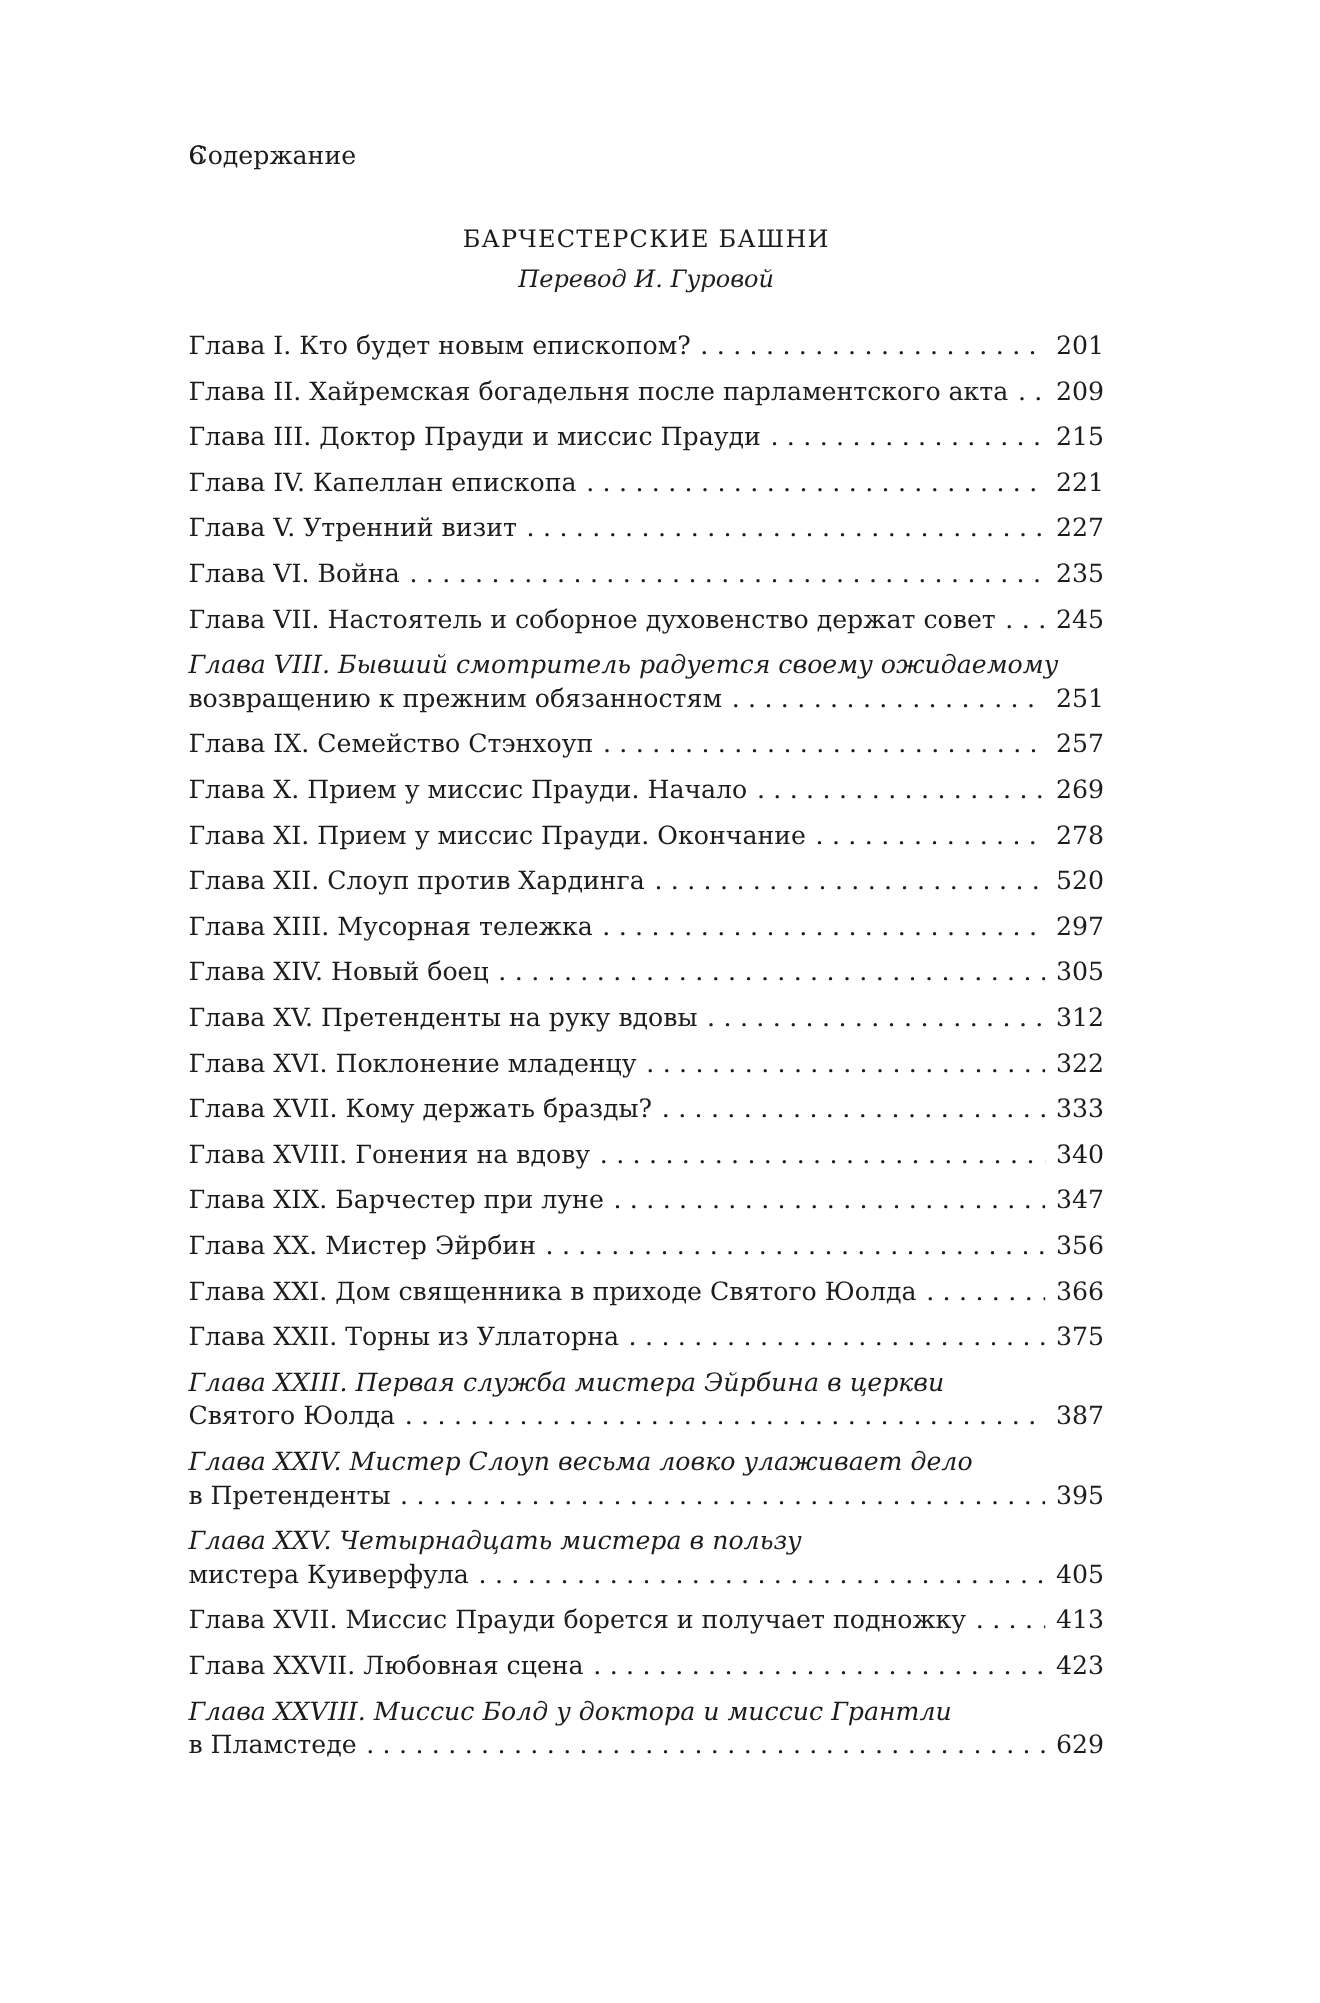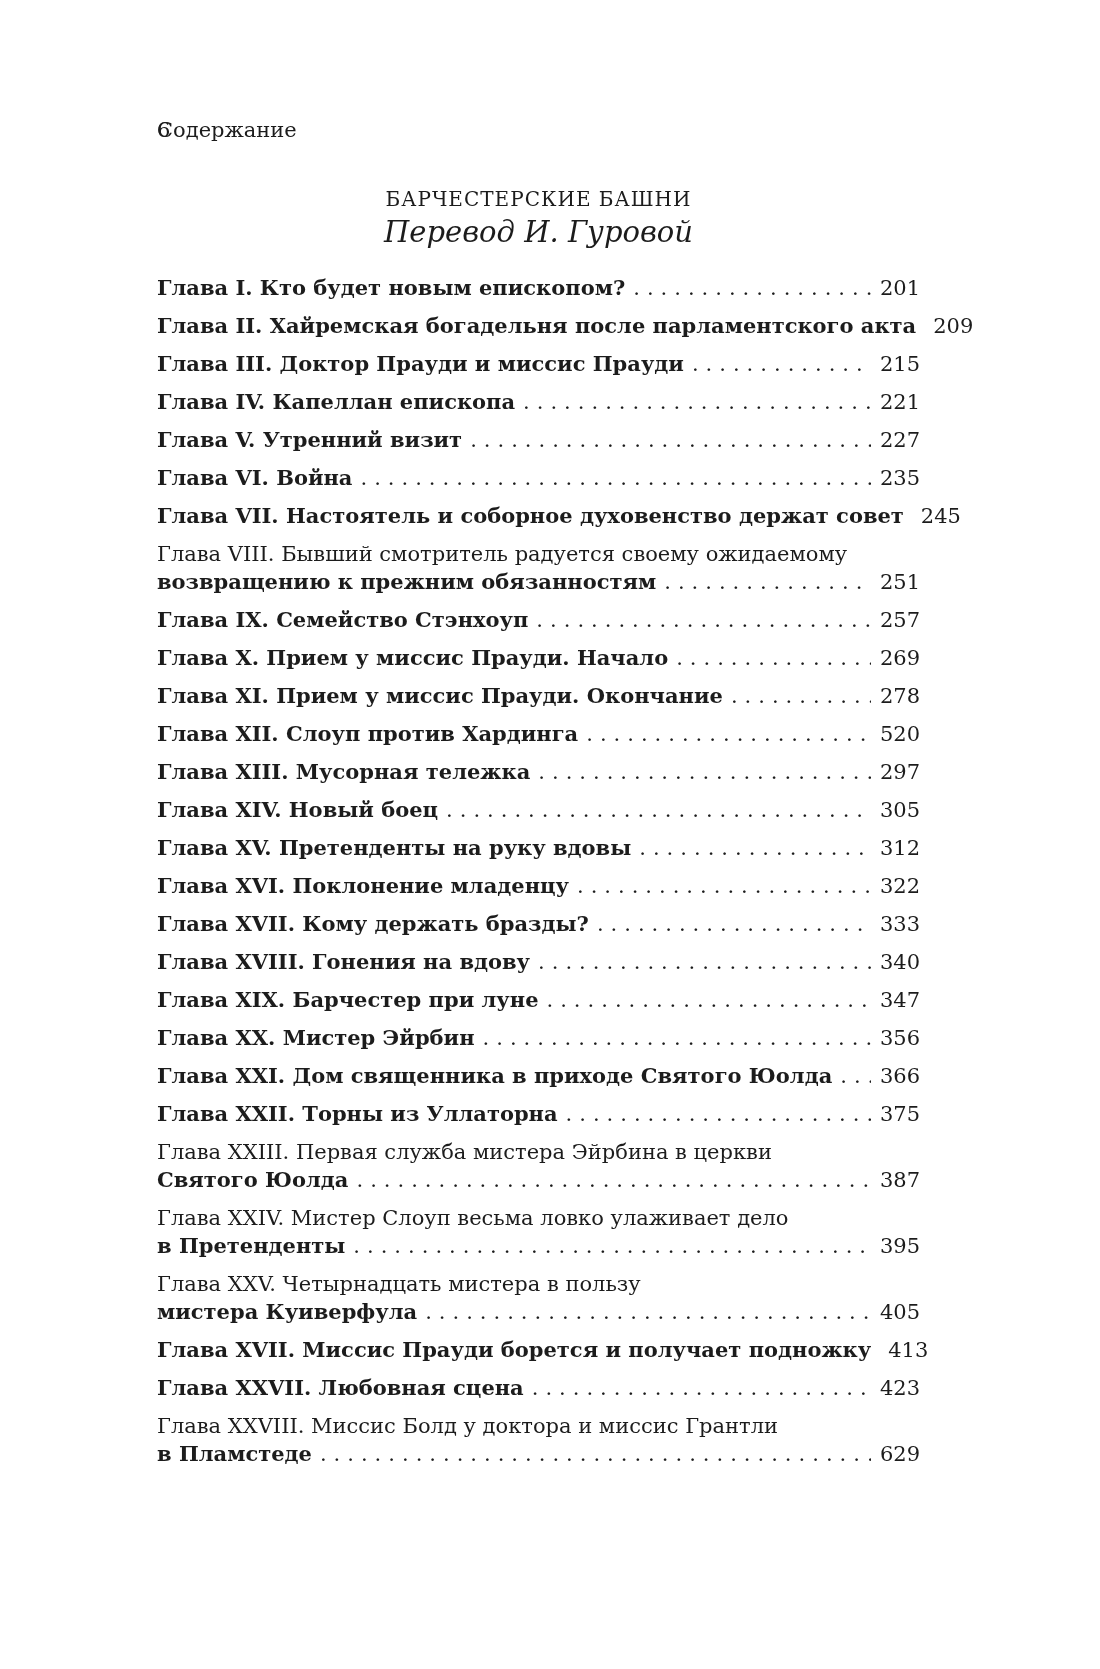--- a/index.html
+++ b/index.html
@@ -42,44 +42,44 @@
     margin-top: 38px;
     text-align: center;
   }
   .section-title {
     font-size: 20px;
     line-height: 34px;
     letter-spacing: 1px;
     white-space: nowrap;
   }
   .section-subtitle {
-    font-size: 29px;
+    font-size: 20px;
     line-height: 32px;
     font-style: italic;
   }
   
   .toc {
     margin-top: 26px;
     font-size: 21px;
   }
   .entry {
     margin-bottom: 10px;
   }
   .entry-line {
     line-height: 28px;
+    font-style: italic;
   }
   .entry-last {
     display: flex;
     align-items: baseline;
     line-height: 28px;
   }
   .entry-text {
     flex: 0 0 auto;
     white-space: nowrap;
-    font-weight: bold;
   }
   .dots {
     flex: 1 1 auto;
     min-width: 0;
     overflow: hidden;
     white-space: nowrap;
     margin: 0 9px 0 8px;
   }
   .dots::after {
     content: "........................................................................................................................";

